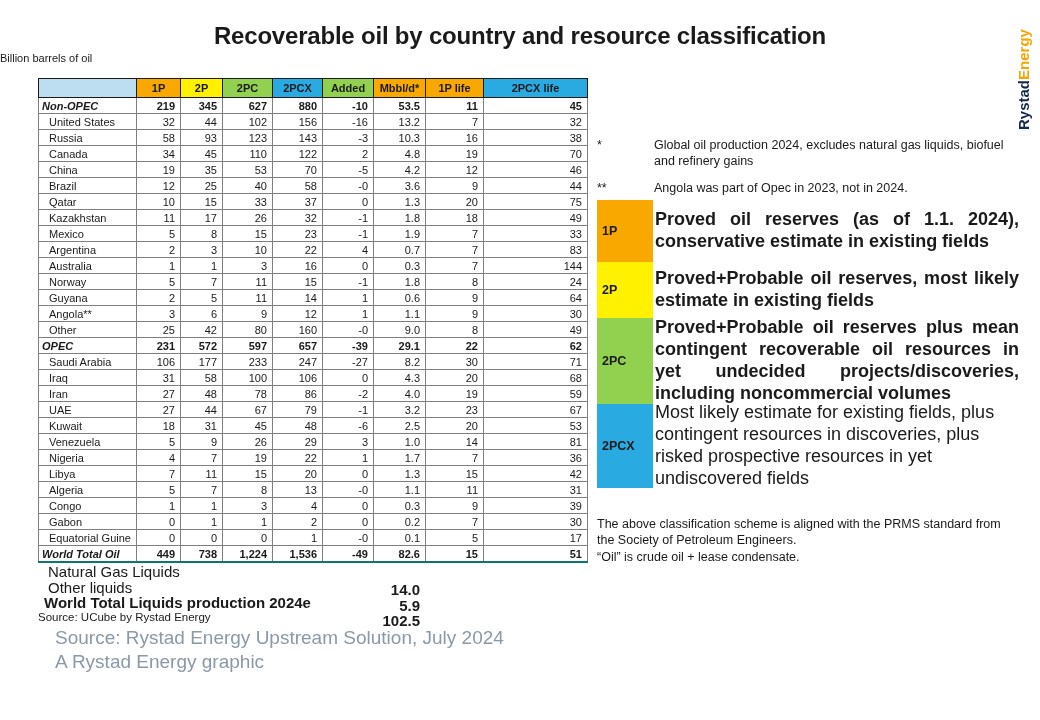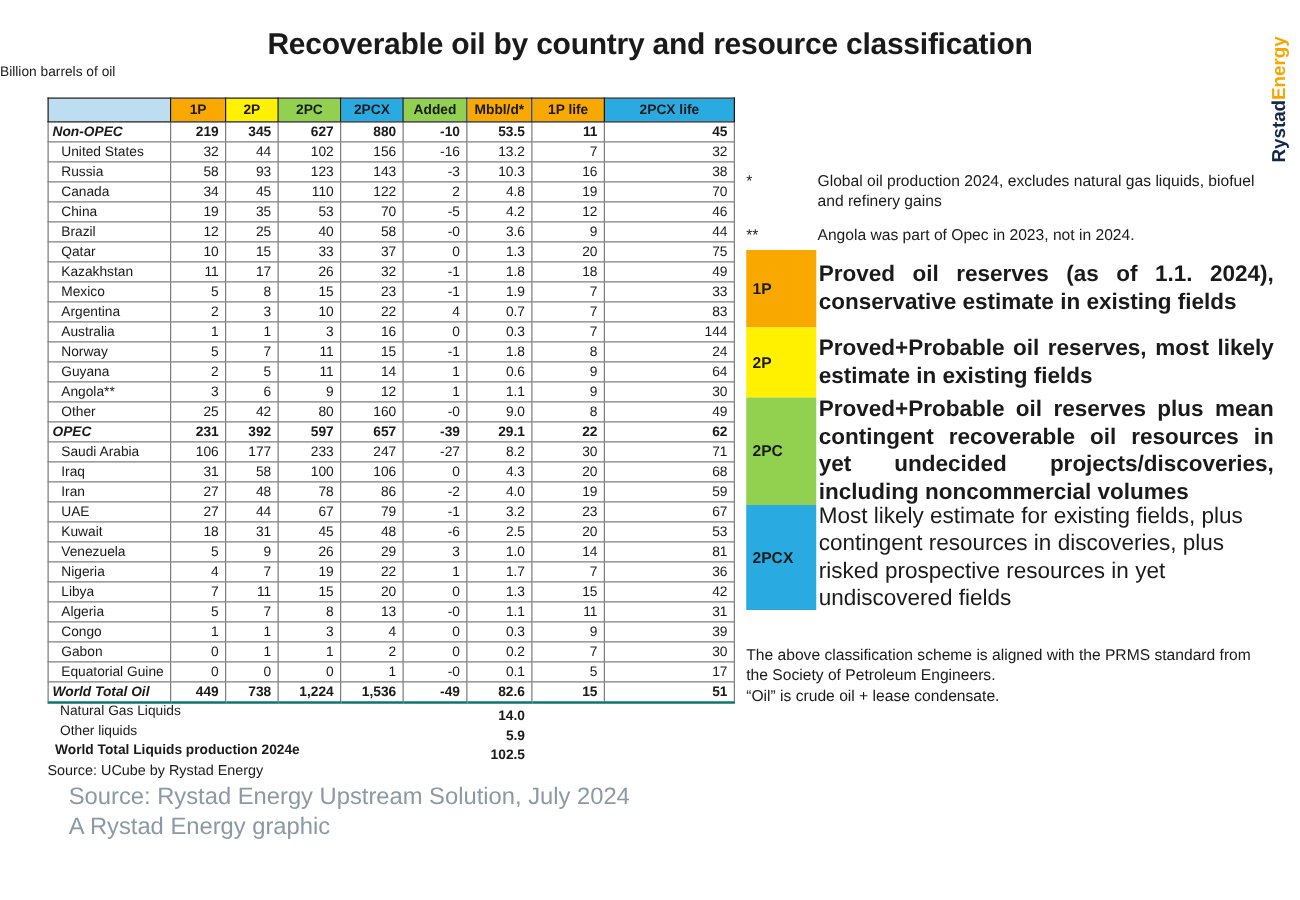--- a/index.html
+++ b/index.html
@@ -17,24 +17,24 @@
   th, td { border:1px solid #7f7f7f; height:15px; padding:0 5px 0 4px; overflow:hidden; white-space:nowrap; }
   th { border:1px solid #1a1a1a; font-weight:bold; text-align:center; height:18px; padding:0 2px; }
   td.num { text-align:right; }
   td.lab { text-align:left; padding-left:10px; }
   tr.major td { font-weight:bold; }
   tr.major td.lab { padding-left:3px;font-style:italic; }
   tbody tr:last-child td { border-bottom:2px solid #0f766e; }
 
   
   .summary { position:absolute; left:38px; top:563px; width:549px; }
-  .summary-row { position:relative; height:15.5px; font-size:11px; }
+  .summary-row { position:relative; height:15.5px; font-size:15px; }
   .summary-label { margin-left:10px; }
   .summary-row.bold .summary-label { font-weight:bold; margin-left:6px; }
-  .summary-value { position:absolute; left:335px; top:4px; width:47px; text-align:right; font-weight:bold; }
+  .summary-value { position:absolute; left:335px; top:18px; width:47px; text-align:right; font-weight:bold; }
   .table-source { position:absolute; left:38px; top:611px; font-size:11.5px; }
 
   
   .footnotes { position:absolute; left:597px; top:138px; width:420px; font-size:12.5px; }
   .footnote { display:flex; margin-bottom:11px; }
   .fn-marker { width:57px; flex:none; }
   .fn-text { flex:1; line-height:1.27; }
 
   .legend { position:absolute; left:597px; top:200px; width:422px; }
   .legend-row { display:flex; align-items:center; }
@@ -259,21 +259,21 @@
             <td class="num">80</td>
             <td class="num">160</td>
             <td class="num">-0</td>
             <td class="num">9.0</td>
             <td class="num">8</td>
             <td class="num">49</td>
           </tr>
           <tr class="major">
             <td class="lab">OPEC</td>
             <td class="num">231</td>
-            <td class="num">392</td>
+            <td class="num">572</td>
             <td class="num">597</td>
             <td class="num">657</td>
             <td class="num">-39</td>
             <td class="num">29.1</td>
             <td class="num">22</td>
             <td class="num">62</td>
           </tr>
           <tr>
             <td class="lab">Saudi Arabia</td>
             <td class="num">106</td>

